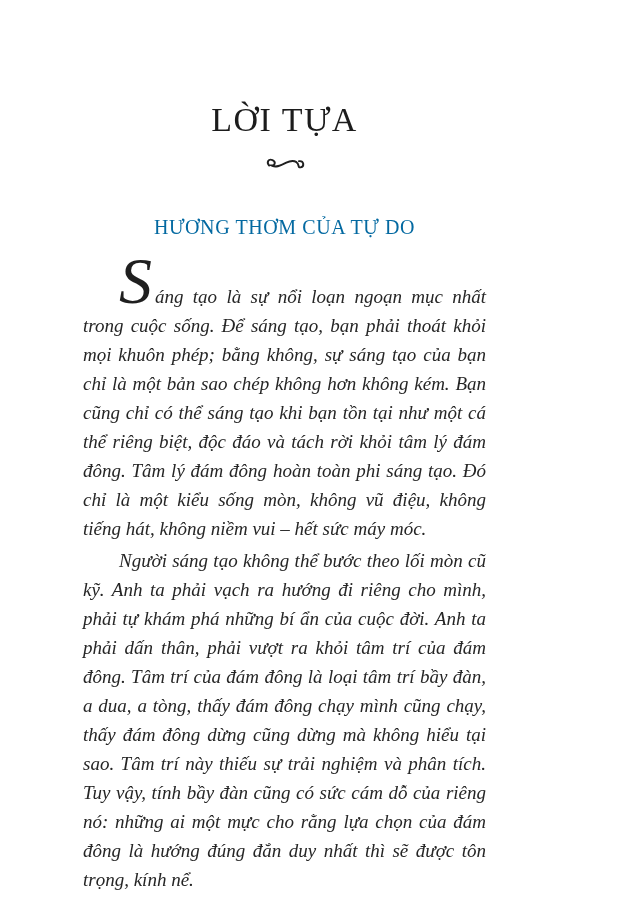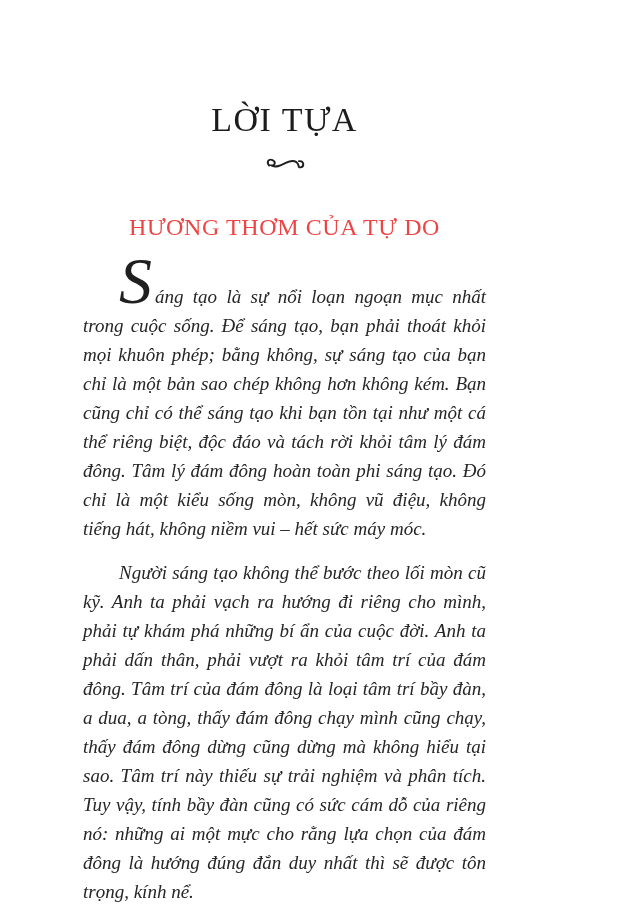--- a/index.html
+++ b/index.html
@@ -32,40 +32,40 @@
   }
   .ornament {
     display: block;
     margin: 13px auto 0 auto;
     width: 40px;
     height: 20px;
   }
   .section-heading {
     margin: 42px 0 0 0;
     text-align: center;
-    font-size: 24px;
+    font-size: 20px;
     line-height: 24px;
     font-weight: 400;
     letter-spacing: 0.6px;
-    color: #ef4444;
+    color: #0369a1;
   }
   .body-paragraph {
     margin: 0;
     font-size: 19px;
     line-height: 29px;
     text-align: justify;
     text-indent: 36px;
     color: #262626;
     font-style: italic;
   }
   .para-1 {
     margin-top: 42px;
   }
   .para-2 {
-    margin-top: 15px;
+    margin-top: 3px;
   }
   .drop-cap {
     font-size: 66px;
     line-height: 0;            
     padding-right: 3px;
     letter-spacing: 0;
     color: #1f1f1f;
   }
 </style>
 </head>

